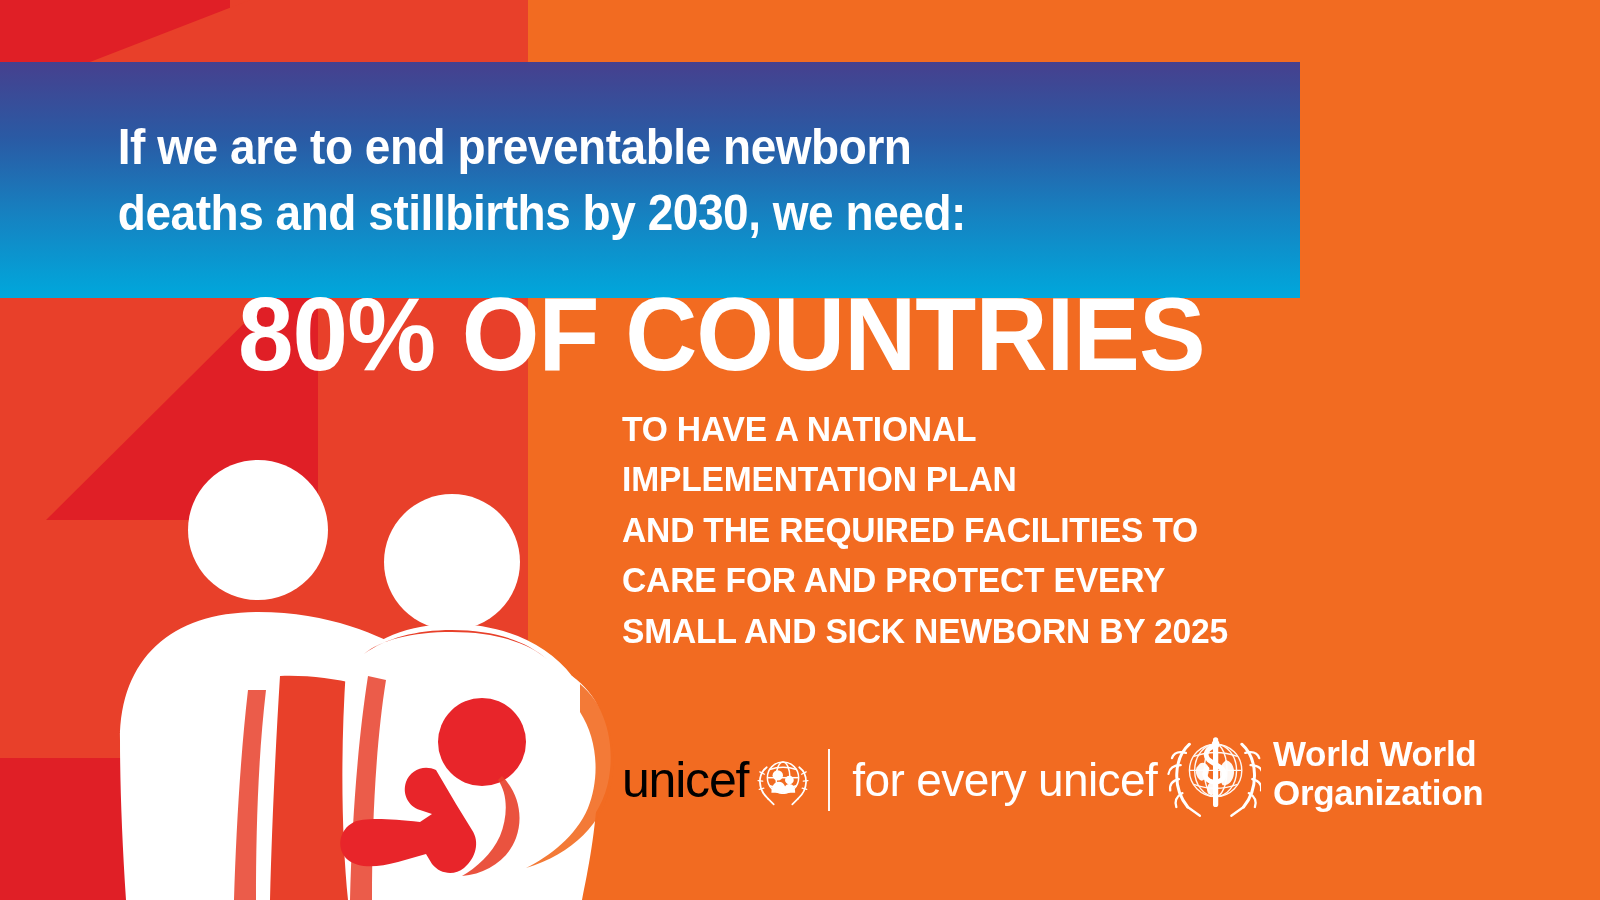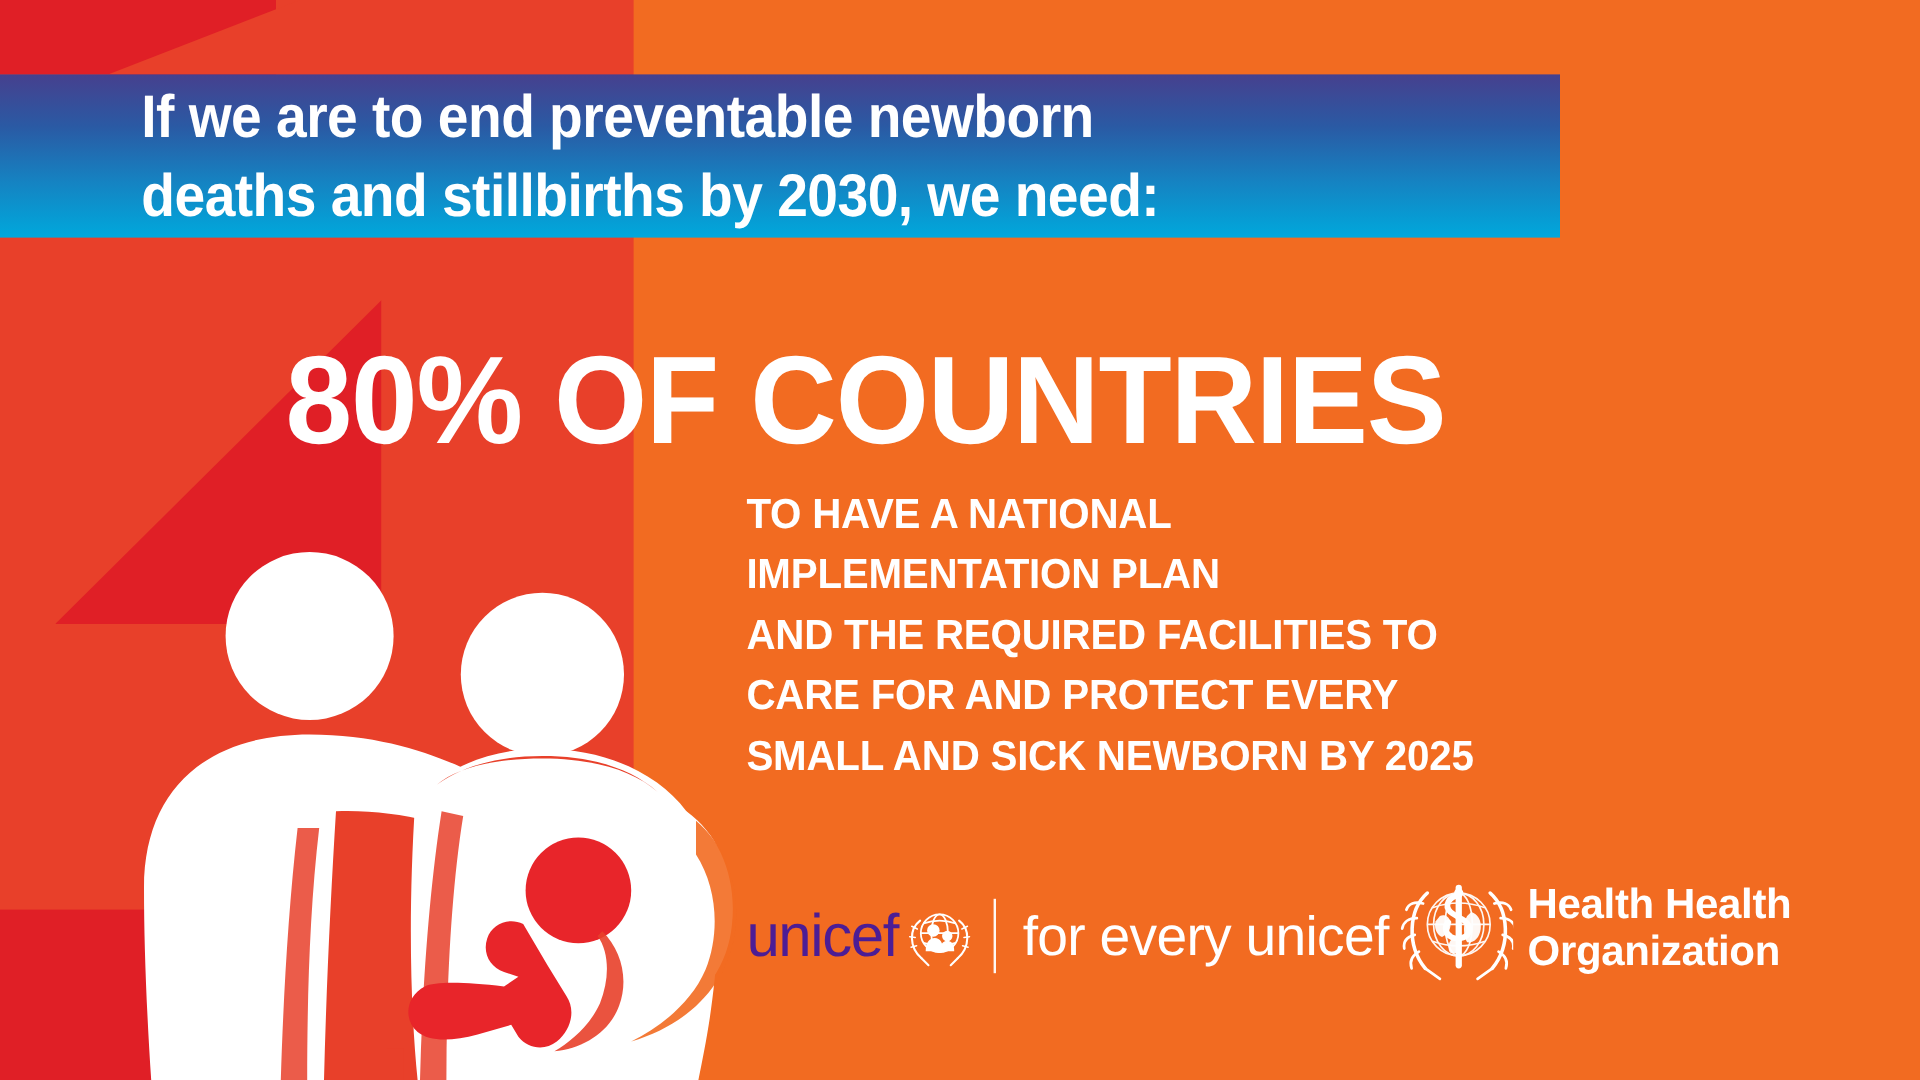--- a/index.html
+++ b/index.html
@@ -52,21 +52,21 @@
     position: absolute;
     left: 0; top: 758px;
     width: 190px; height: 142px;
     background: #e01f26;
   }
 
   
   .banner {
     position: absolute;
     left: 0; top: 62px;
-    width: 1300px; height: 136px;
+    width: 1300px; height: 236px;
     background: linear-gradient(180deg, #46408e 0%, #2a5aa4 32%, #1583c2 66%, #00a8dc 100%);
     display: flex;
     align-items: center;
   }
   .banner-text {
     color: #ffffff;
     font-size: 50px;
     font-weight: 700;
     line-height: 1.33;
     letter-spacing: -0.5px;
@@ -116,21 +116,21 @@
 
   
   .unicef-logo {
     position: absolute;
     left: 622px; top: 742px;
     height: 76px;
     display: flex;
     align-items: center;
   }
   .unicef-word {
-    color: #4c1d95;
+    color: #000000;
     font-size: 50px;
     font-weight: 400;
     letter-spacing: -1.2px;
     line-height: 1;
   }
   .unicef-emblem { width: 58px; height: 58px; margin-left: 6px; }
   .unicef-emblem svg { display: block; width: 100%; height: 100%; }
   .logo-divider {
     width: 2px;
     height: 62px;
@@ -301,17 +301,17 @@
           <path d="M20 78 C13 82 11 88 13 94"></path>
           <path d="M92 32 C100 30 106 32 108 38"></path>
           <path d="M98 46 C106 46 111 50 112 56"></path>
           <path d="M100 62 C108 64 111 69 110 75"></path>
           <path d="M96 78 C103 82 105 88 103 94"></path>
           <path d="M26 94 L40 104"></path>
           <path d="M90 94 L76 104"></path>
         </g>
       </svg>
     </span>
-    <span class="who-text">Health Health
+    <span class="who-text">World World
 Organization</span>
   </div>
 
 </div>
 
 </body></html>

